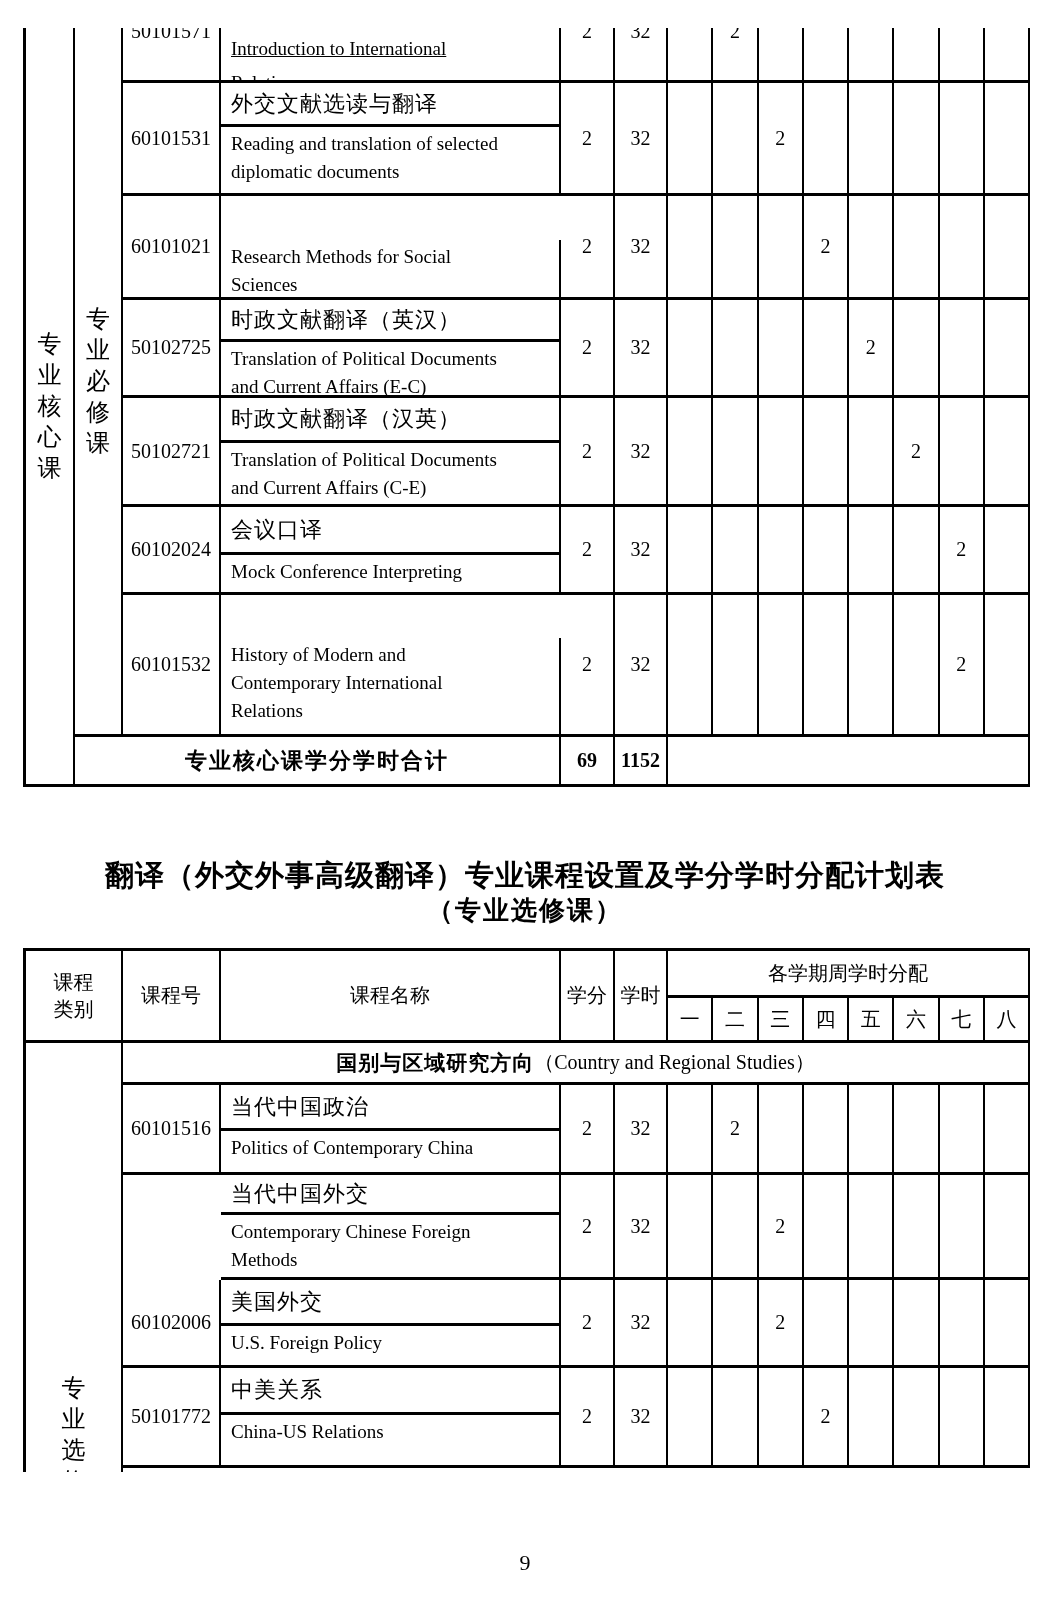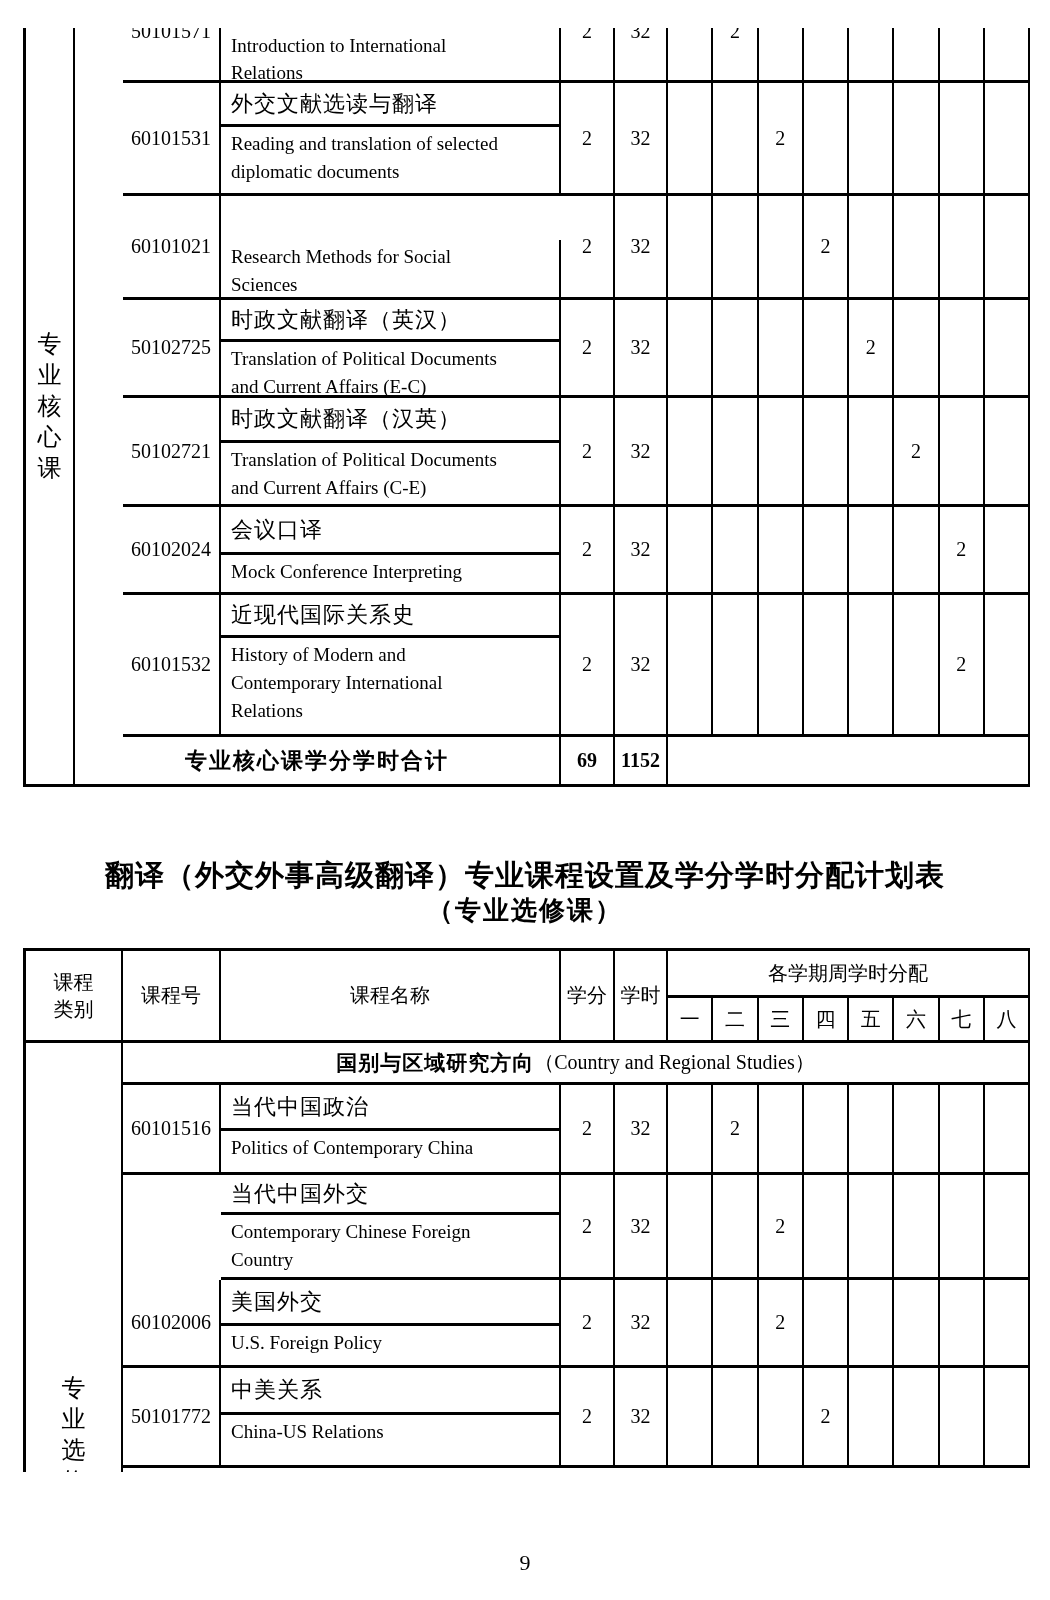--- a/index.html
+++ b/index.html
@@ -12,21 +12,21 @@
     grid-template-columns:49px 48px 98px 340px 54px 53px repeat(8,45.25px); }
   #t1 { top:28px; left:23px; border-left:3px solid #000;
     grid-template-rows:55px 44px 69px 44px 60px 42px 56px 45px 64px 48px 40px 43px 99px 50px; }
   #t2wrap { position:absolute; top:948px; left:23px; width:1007px; height:524px; overflow:hidden; }
   #t2 { position:relative; border-left:3px solid #000; border-top:3px solid #000;
     grid-template-rows:47px 45px 42px 46px 44px 40px 65px 46px 42px 47px 53px; }
   .cell { border-right:2px solid #000; border-bottom:3px solid #000; overflow:hidden; }
   .num { display:flex; align-items:center; justify-content:center; font-size:20px; }
   .cn  { font-size:22px; display:flex; align-items:center; padding-left:10px; letter-spacing:1px; }
   .en  { font-size:19px; line-height:28px; padding:3px 4px 0 10px; white-space:pre-line; }
-  .tight { line-height:27px; padding-top:4px; }
+  .tight { line-height:34px; padding-top:4px;text-decoration:underline; }
   .cut { align-items:flex-start; }
   .cut > span { display:block; margin-top:-14px; line-height:34px; }
   .vcell { display:flex; align-items:center; justify-content:center; }
   .vtext { width:28px; font-size:24px; line-height:31px; text-align:center; word-break:break-all; }
   .hd { display:flex; align-items:center; justify-content:center; font-size:20px; text-align:center; }
   .hd .wrap2 { width:46px; word-break:break-all; line-height:27px; }
   .tl { display:flex; align-items:center; justify-content:center;
         font-weight:bold; font-size:22px; letter-spacing:2px; }
   .bold { font-weight:bold; }
   .section { display:flex; align-items:center; justify-content:center; font-size:20px; }
@@ -41,20 +41,23 @@
           border-left:3px solid #000; border-right:2px solid #000; }
   #pageno { position:absolute; top:1550px; left:0; width:100%; text-align:center; font-size:22px; }
 </style>
 </head>
 <body>
 
 <div id="t1" class="tbl">
   <div class="cell vcell" style="grid-area:1/1/15/2">
     <div class="vtext">专业核心课</div>
   </div>
+  <div class="cell vcell" style="grid-area:1/2/14/3">
+    <div class="vtext">专业必修课</div>
+  </div>
 
   <div class="cell num cut" style="grid-area:1/3/2/4">
       <span>50101571</span>
     </div>
   <div class="cell en tight" style="grid-area:1/4/2/5">Introduction to International
 Relations</div>
   <div class="cell num cut" style="grid-area:1/5/2/6">
       <span>2</span>
     </div>
   <div class="cell num cut" style="grid-area:1/6/2/7">
@@ -138,21 +141,20 @@
   <div class="cell num" style="grid-area:10/7/12/8"></div>
   <div class="cell num" style="grid-area:10/8/12/9"></div>
   <div class="cell num" style="grid-area:10/9/12/10"></div>
   <div class="cell num" style="grid-area:10/10/12/11"></div>
   <div class="cell num" style="grid-area:10/11/12/12"></div>
   <div class="cell num" style="grid-area:10/12/12/13"></div>
   <div class="cell num" style="grid-area:10/13/12/14">2</div>
   <div class="cell num" style="grid-area:10/14/12/15"></div>
 
   <div class="cell num" style="grid-area:12/3/14/4">60101532</div>
-  <div class="cell cn" style="grid-area:12/4/13/5">近现代国际关系史</div>
   <div class="cell en" style="grid-area:13/4/14/5">History of Modern and
 Contemporary International
 Relations</div>
   <div class="cell num" style="grid-area:12/5/14/6">2</div>
   <div class="cell num" style="grid-area:12/6/14/7">32</div>
   <div class="cell num" style="grid-area:12/7/14/8"></div>
   <div class="cell num" style="grid-area:12/8/14/9"></div>
   <div class="cell num" style="grid-area:12/9/14/10"></div>
   <div class="cell num" style="grid-area:12/10/14/11"></div>
   <div class="cell num" style="grid-area:12/11/14/12"></div>
@@ -206,21 +208,21 @@
     <div class="cell num" style="grid-area:4/8/6/9">2</div>
     <div class="cell num" style="grid-area:4/9/6/10"></div>
     <div class="cell num" style="grid-area:4/10/6/11"></div>
     <div class="cell num" style="grid-area:4/11/6/12"></div>
     <div class="cell num" style="grid-area:4/12/6/13"></div>
     <div class="cell num" style="grid-area:4/13/6/14"></div>
     <div class="cell num" style="grid-area:4/14/6/15"></div>
 
     <div class="cell cn" style="grid-area:6/4/7/5">当代中国外交</div>
     <div class="cell en" style="grid-area:7/4/8/5">Contemporary Chinese Foreign
-Country</div>
+Methods</div>
     <div class="cell num" style="grid-area:6/5/8/6">2</div>
     <div class="cell num" style="grid-area:6/6/8/7">32</div>
     <div class="cell num" style="grid-area:6/7/8/8"></div>
     <div class="cell num" style="grid-area:6/8/8/9"></div>
     <div class="cell num" style="grid-area:6/9/8/10">2</div>
     <div class="cell num" style="grid-area:6/10/8/11"></div>
     <div class="cell num" style="grid-area:6/11/8/12"></div>
     <div class="cell num" style="grid-area:6/12/8/13"></div>
     <div class="cell num" style="grid-area:6/13/8/14"></div>
     <div class="cell num" style="grid-area:6/14/8/15"></div>

